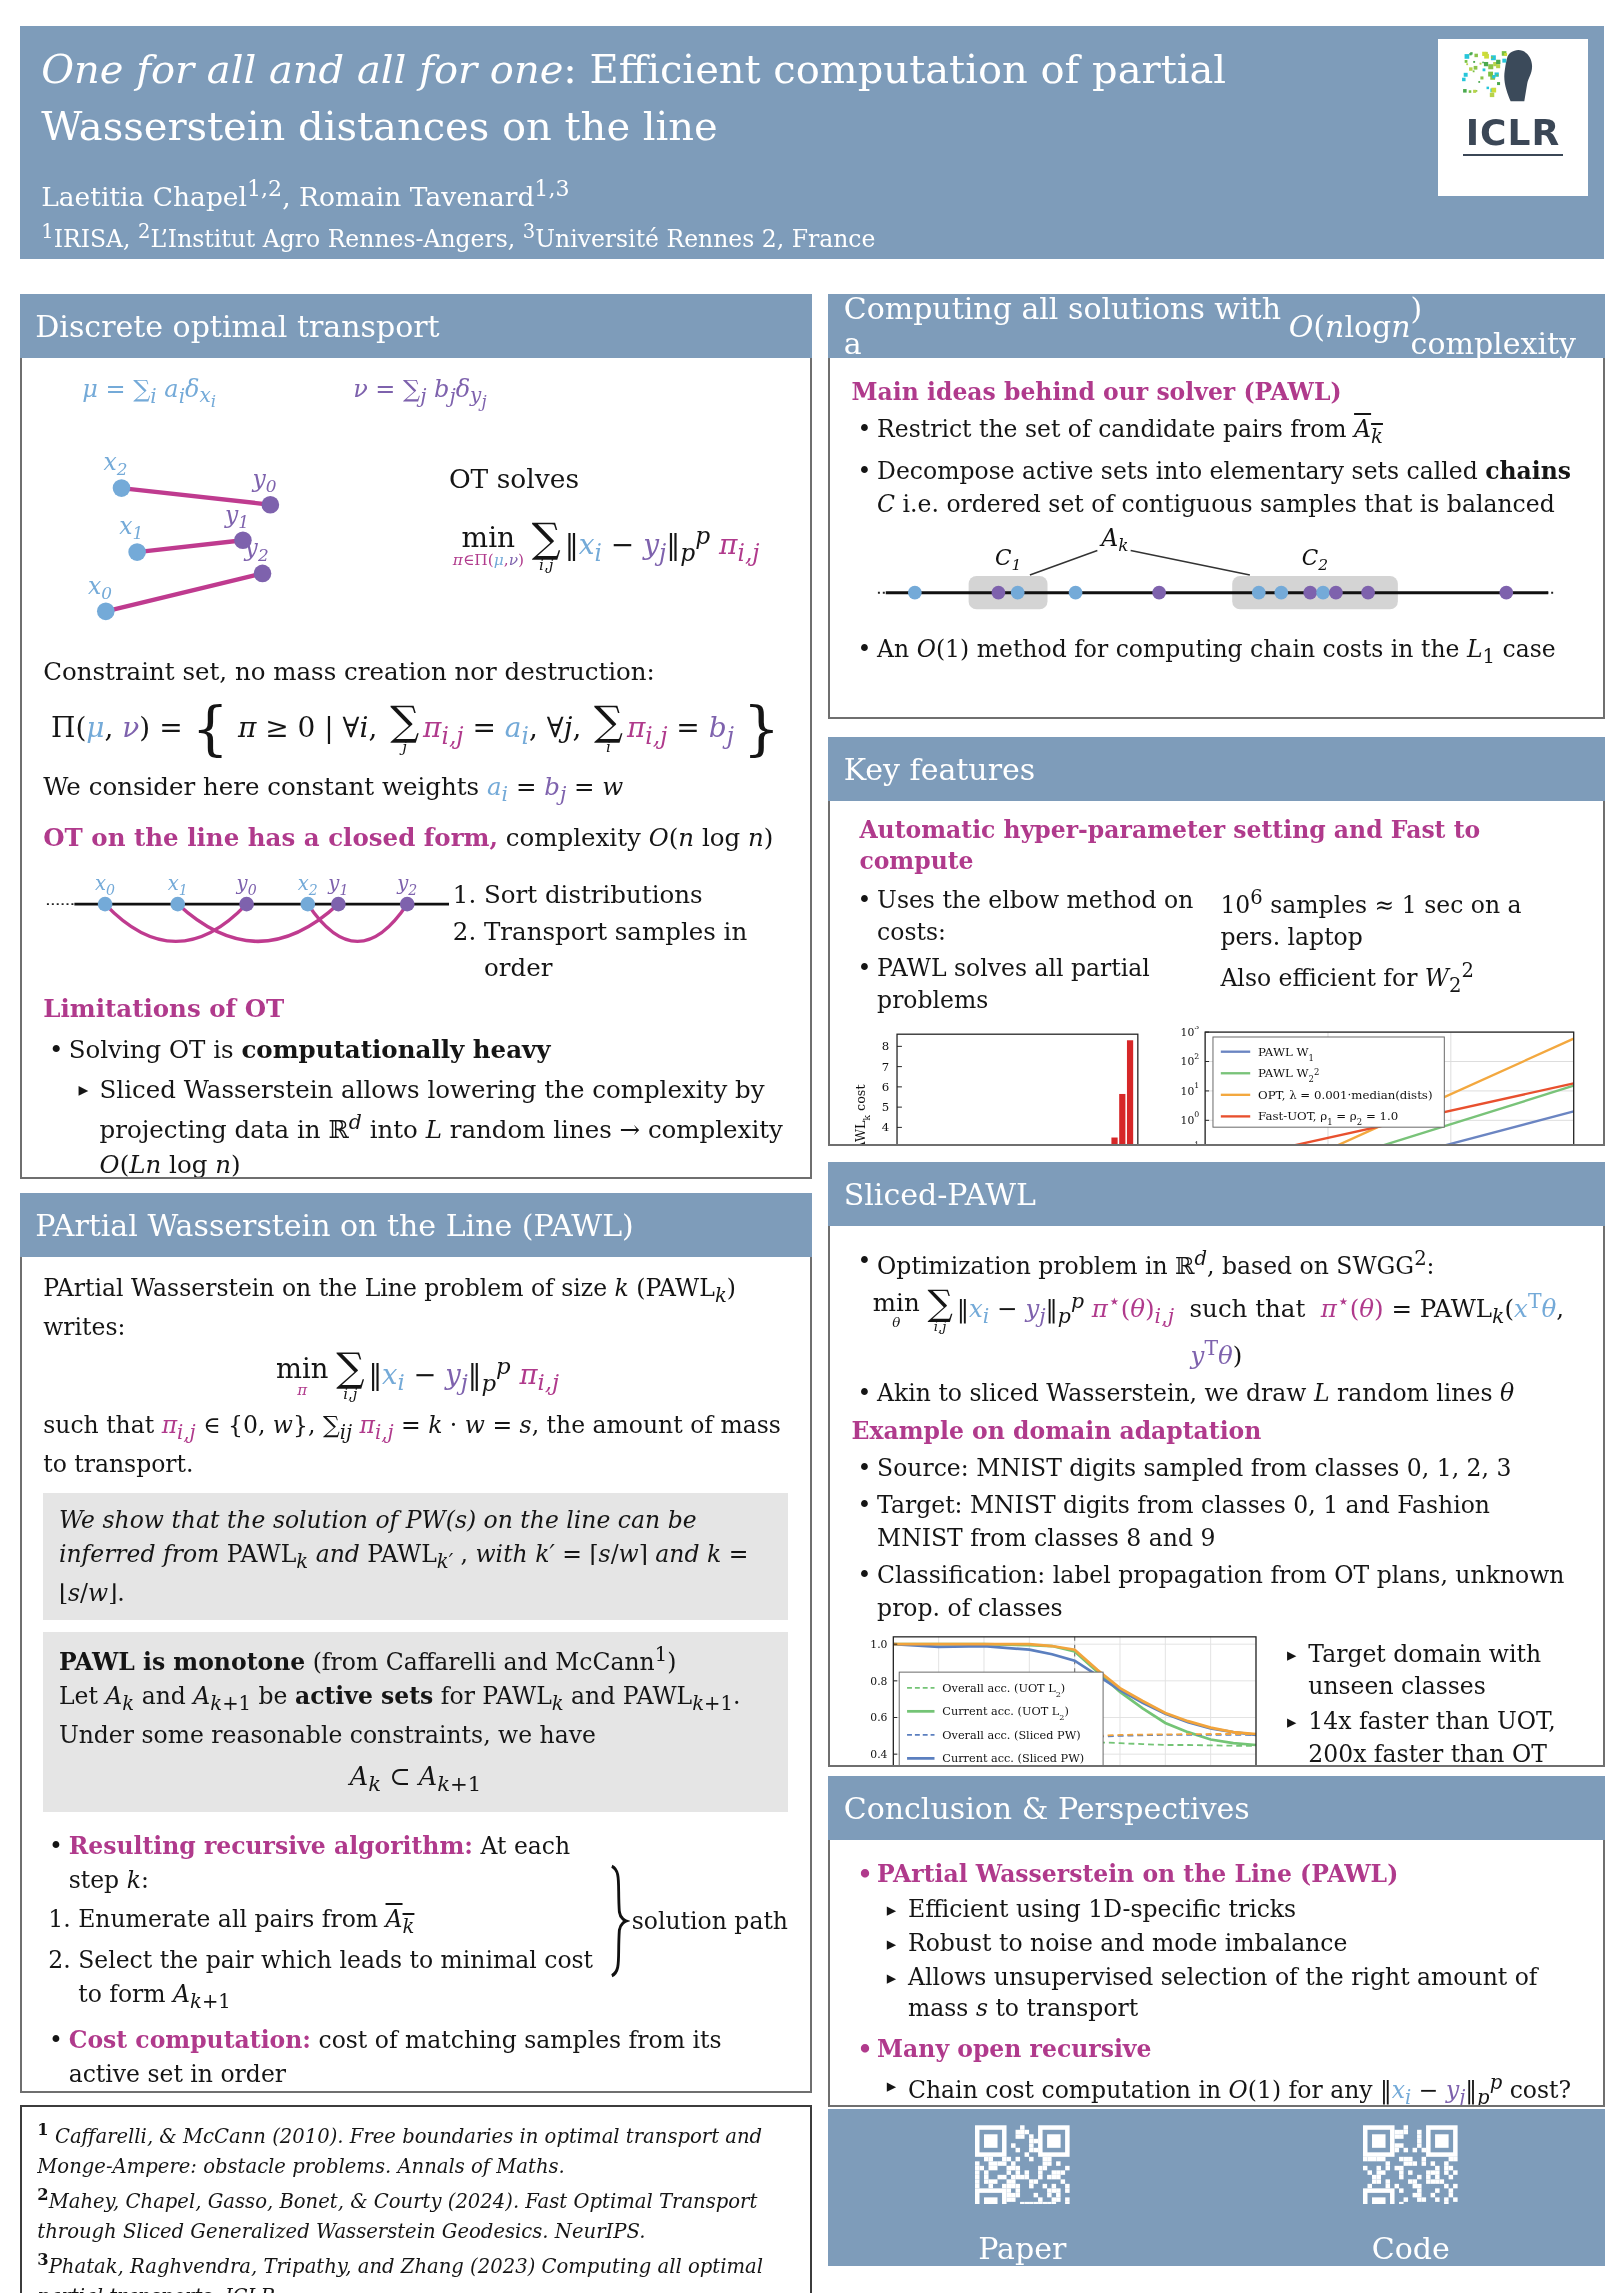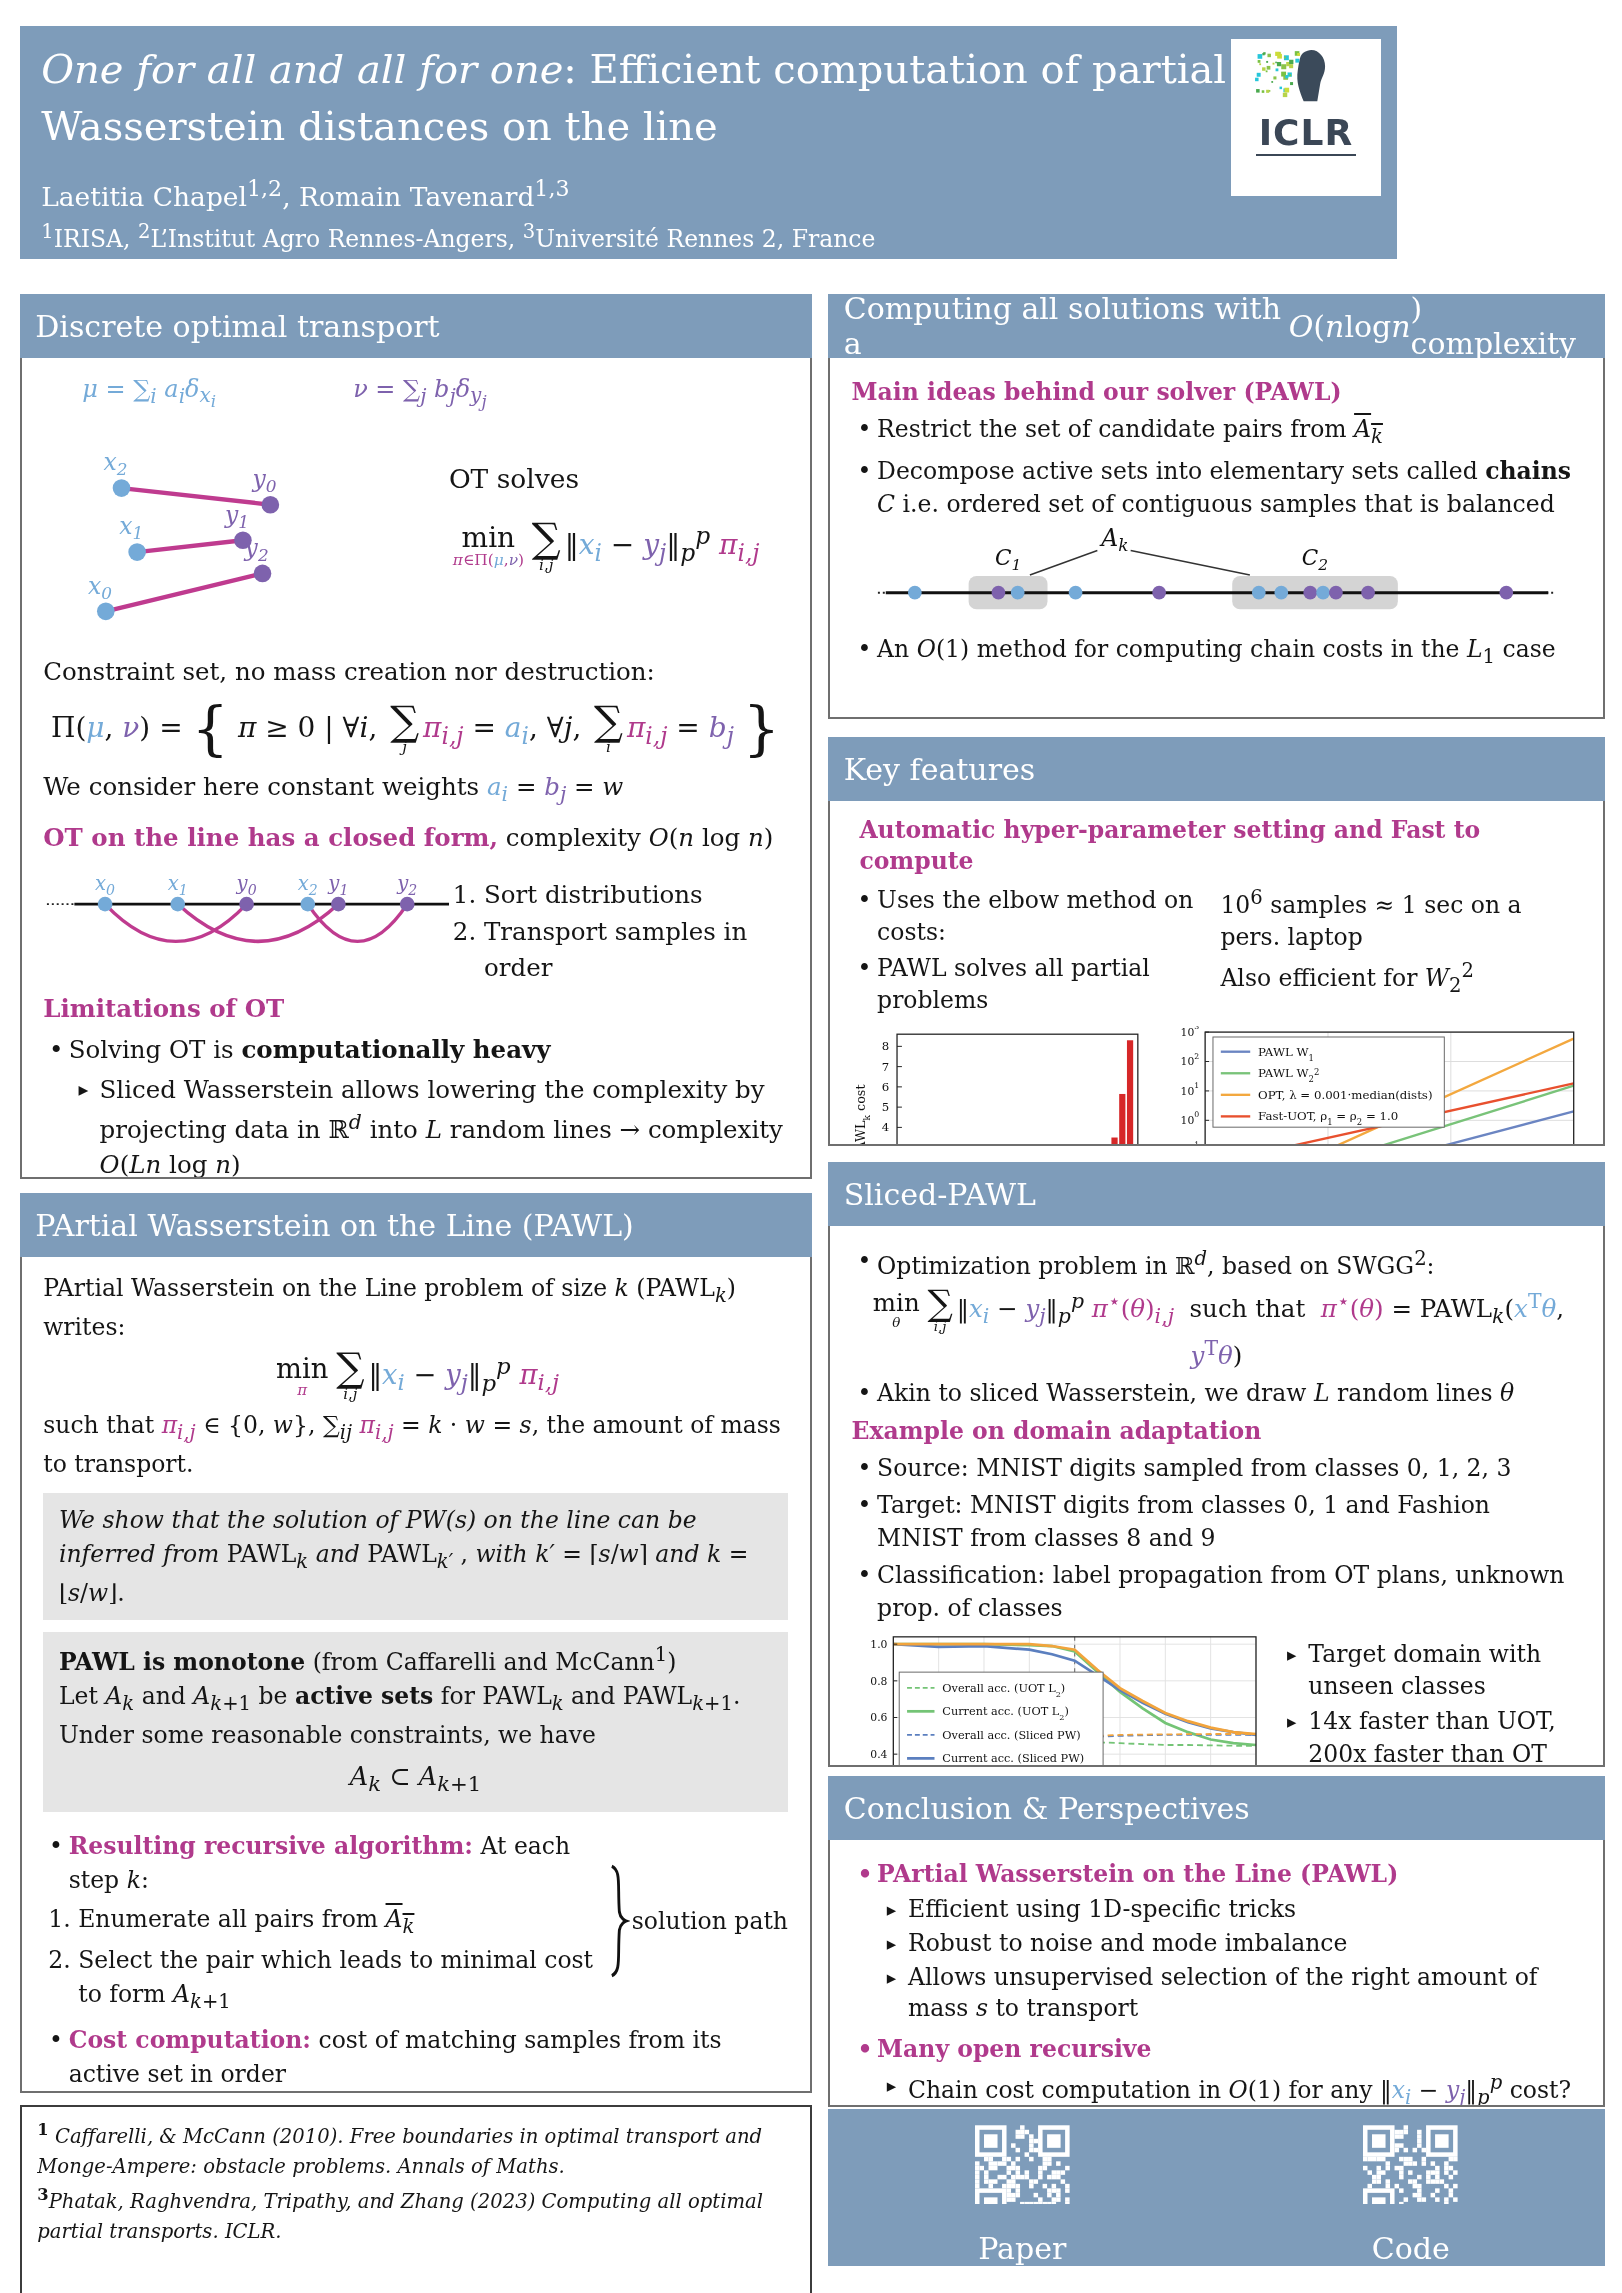--- a/index.html
+++ b/index.html
@@ -4,21 +4,21 @@
 <style>
   html,body{margin:0;padding:0;}
   body{width:1622px;height:2294px;position:relative;background:#ffffff;
        font-family:"DejaVu Serif","DejaVu Sans",serif;color:#151515;}
   .cb{color:var(--lightblue);} .cp{color:var(--purple);} .cm{color:var(--magenta);}
   .b{font-weight:bold;} .ov{text-decoration:overline;}
   .stk{display:inline-flex;flex-direction:column;align-items:center;vertical-align:middle;line-height:1;margin:0 3.9px;}
   .stk .ss{font-size:0.55em;margin-top:1px;}
   .sum{font-size:1.45em;line-height:0.9;}
   .bigb{font-size:2.1em;font-weight:400;vertical-align:middle;line-height:0;}
-  .banner{position:absolute;left:19.6px;top:25.5px;width:1377px;height:233px;background:var(--blue);
+  .banner{position:absolute;left:19.6px;top:25.5px;width:1584px;height:233px;background:var(--blue);
           color:#fff;box-sizing:border-box;padding:15.7px 0 0 21.6px;}
   .title{font-size:40px;line-height:1.42;width:1313px;}
   .it{font-style:italic;}
   .authors{font-size:26.5px;margin-top:21.6px;}
   .affil{font-size:23.5px;margin-top:7.8px;}
   .logo{position:absolute;right:15.7px;top:13.7px;width:150px;height:157px;background:#fff;text-align:center;}
   .logo-text{display:inline-block;font-family:"DejaVu Sans",sans-serif;font-weight:bold;font-size:36px;
              color:#3b4756;letter-spacing:1px;line-height:1;border-bottom:2.9px solid #3b4756;padding:0 2.9px 2.9px;}
   .panel{position:absolute;}
   .panel-h{background:var(--blue);color:#fff;font-size:30px;height:64px;box-sizing:border-box;
@@ -220,20 +220,21 @@
       <div class="bracelabel" style="font-size:23.5px;">solution path</div>
     </div>
     <div class="bl"><span class="cm b">Cost computation:</span> cost of matching samples from its active set in order</div>
     <div class="mh" style="margin-top:5.9px;">Example of the few first iterations</div>
 
   </div>
 </section>
 
 <div class="fnotes" style="left:19.6px;top:2105px;width:792px;height:193px;">
   <div><sup><b>1</b></sup> <i>Caffarelli, &amp; McCann (2010). Free boundaries in optimal transport and Monge-Ampere: obstacle problems. Annals of Maths.</i></div>
+  <div><sup><b>2</b></sup><i>Mahey, Chapel, Gasso, Bonet, &amp; Courty (2024). Fast Optimal Transport through Sliced Generalized Wasserstein Geodesics. NeurIPS.</i></div>
   <div><sup><b>3</b></sup><i>Phatak, Raghvendra, Tripathy, and Zhang (2023) Computing all optimal partial transports. ICLR.</i></div>
 </div>
 
 <section class="panel" style="left:828px;top:294px;width:777px;">
   <div class="panel-h">Computing all solutions with a <i>O</i>(<i>n</i> log <i>n</i>) complexity</div>
   <div class="panel-b" style="height:361px;font-size:23.5px;line-height:1.4;">
     <div class="mh" style="margin-top:3.9px;">Main ideas behind our solver (PAWL)</div>
     <div class="bl">Restrict the set of candidate pairs from <span class="ov"><i>A<sub>k</sub></i></span></div>
     <div class="bl" style="width:716px;">Decompose active sets into elementary sets called <b>chains</b> <i>C</i> i.e. ordered set of contiguous samples that is balanced</div>
     <svg id="chain" width="686" height="102" style="margin:0 auto;font-size:24px" viewBox="0 0 700 104">

